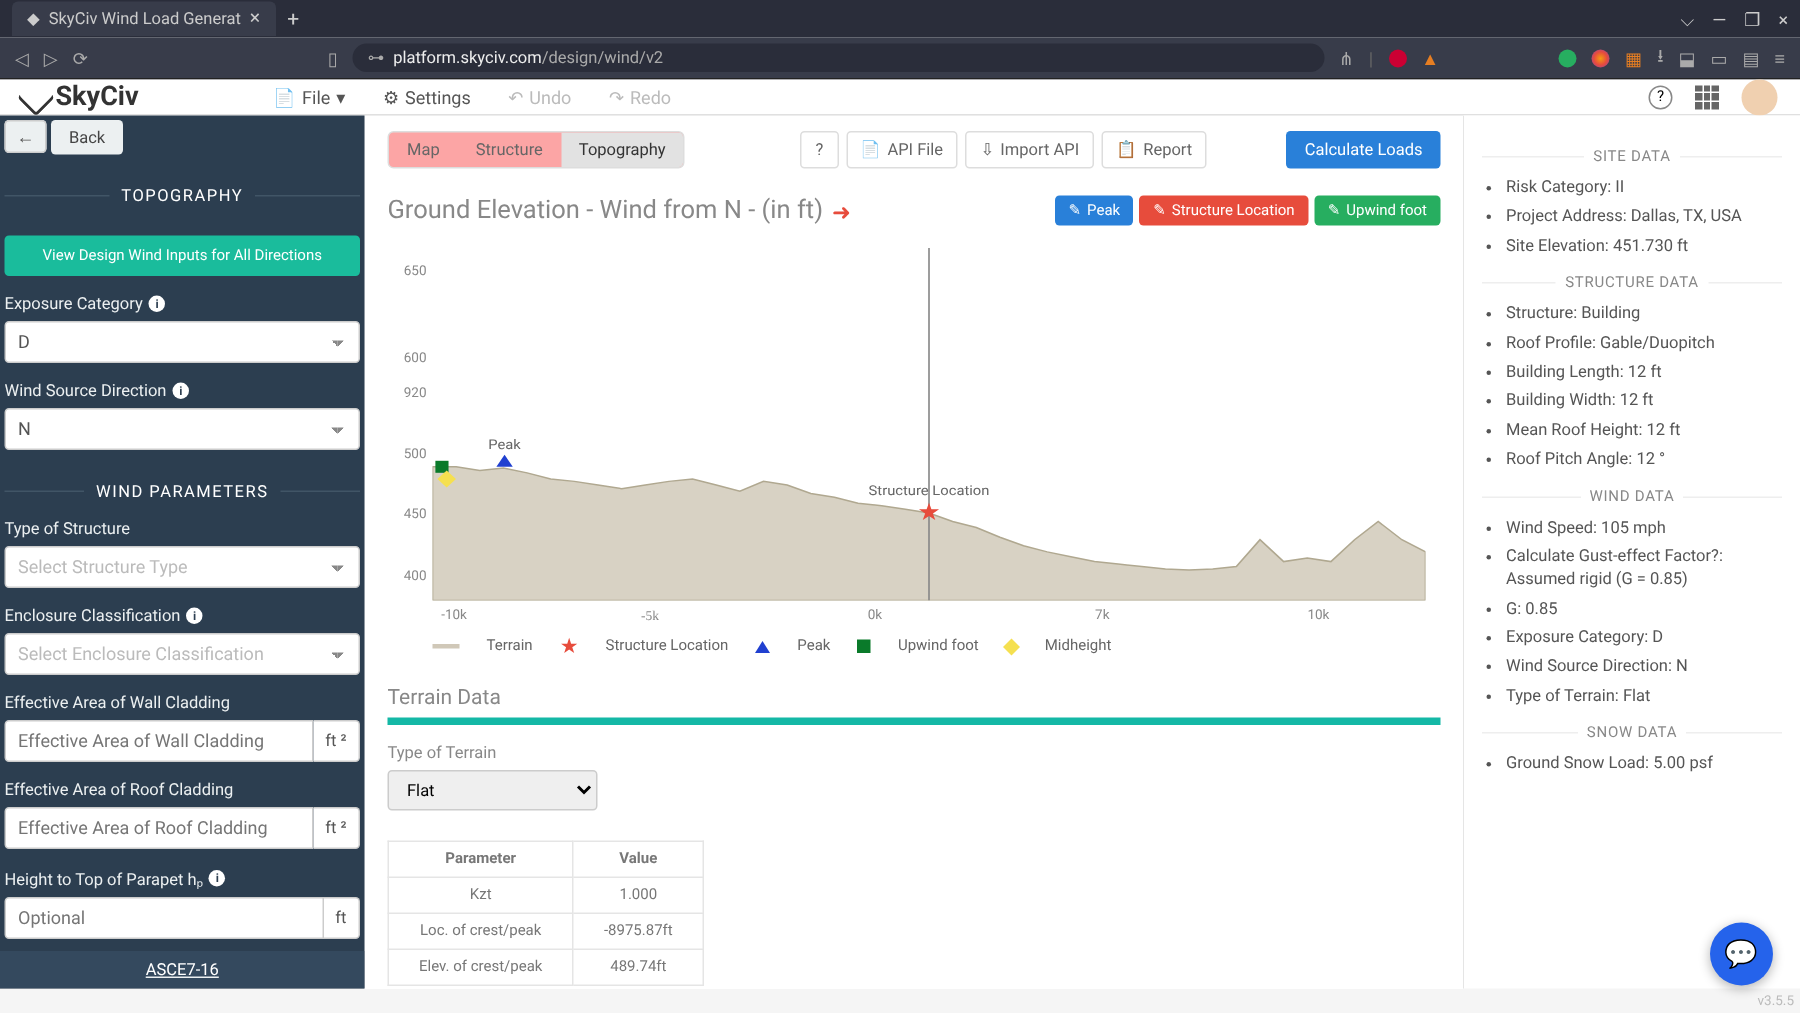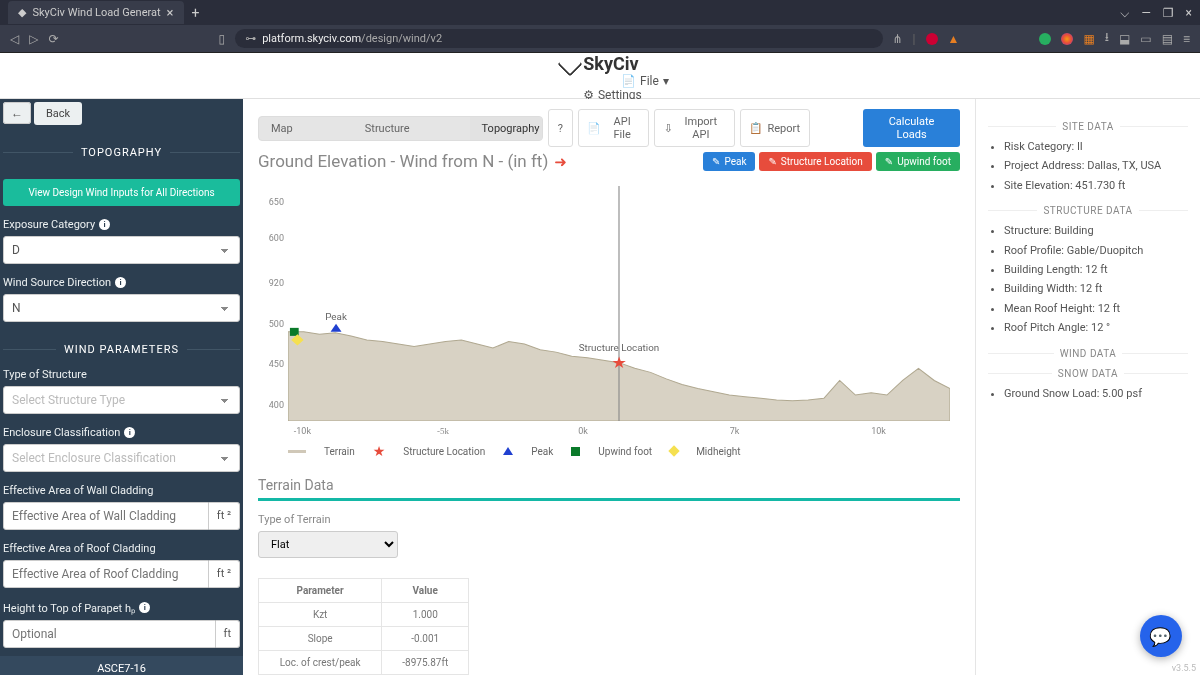--- a/index.html
+++ b/index.html
@@ -11,21 +11,21 @@
 .tab-close { font-size: 13px; cursor: pointer; }
 .tab-plus { margin-left: 8px; font-size: 14px; }
 .window-ctrls { margin-left: auto; display: flex; gap: 12px; font-size: 12px; }
 .url-bar { background: #383c4a; height: 28px; display: flex; align-items: center; padding: 0 10px; gap: 10px; color: #aaa; font-size: 12px; border-bottom: 1px solid #222; }
 .nav-arrows { display: flex; gap: 10px; }
 .url-input { flex: 1; background: #2a2d3a; border-radius: 12px; padding: 3px 10px; display: flex; align-items: center; gap: 6px; font-size: 11px; }
 .url-icons-right { display: flex; gap: 10px; align-items: center; }
 .ico-dot { width: 12px; height: 12px; border-radius: 50%; }
 
 
-.app-toolbar { background: #fff; height: 46px; display: flex; align-items: center; padding: 0 15px; border-bottom: 1px solid #e0e0e0; flex-direction: column; }
+.app-toolbar { background: #fff; height: 24px; display: flex; align-items: center; padding: 0 15px; border-bottom: 1px solid #e0e0e0; }
 .logo { font-size: 18px; font-weight: 700; color: #333; display: flex; align-items: center; gap: 4px; }
 .logo-icon { width: 18px; height: 18px; border: 2px solid #333; border-radius: 3px; border-top: none; border-right: none; transform: rotate(-45deg); }
 .tb-item { margin-left: 25px; color: #555; font-size: 12px; display: flex; align-items: center; gap: 4px; cursor: pointer; }
 .tb-item.disabled { color: #bbb; }
 .tb-right { margin-left: auto; display: flex; gap: 15px; align-items: center; }
 .apps-grid { width: 16px; height: 16px; display: grid; grid-template-columns: repeat(3,1fr); gap: 1px; }
 .apps-grid span { background: #666; }
 .avatar { width: 24px; height: 24px; border-radius: 50%; background: #f0d0b0; }
 
 
@@ -39,34 +39,34 @@
 .section-hdr span { background: #2c3e50; padding: 0 8px; position: relative; top: 7px; }
 .view-btn { background: #1abc9c; color: #fff; border: none; width: 100%; padding: 8px; font-size: 10px; border-radius: 3px; margin-top: 18px; }
 .field-label { font-size: 11px; color: #ecf0f1; margin-top: 12px; display: flex; align-items: center; gap: 4px; }
 .info-ico { width: 11px; height: 11px; border-radius: 50%; background: #fff; color: #2c3e50; font-size: 8px; display: inline-flex; align-items: center; justify-content: center; font-weight: bold; }
 .select, .text-input { width: 100%; background: #fff; border: 1px solid #ccc; border-radius: 3px; padding: 6px 8px; margin-top: 5px; color: #555; font-size: 12px; }
 .select { appearance: none; background-image: linear-gradient(45deg, transparent 50%, #888 50%), linear-gradient(135deg, #888 50%, transparent 50%); background-position: calc(100% - 14px) 12px, calc(100% - 10px) 12px; background-size: 4px 4px; background-repeat: no-repeat; }
 .placeholder { color: #bbb; }
 .input-group { display: flex; margin-top: 5px; }
 .input-group input { flex: 1; border-radius: 3px 0 0 3px; margin-top: 0; }
 .input-unit { background: #fff; border: 1px solid #ccc; border-left: none; padding: 6px 8px; border-radius: 0 3px 3px 0; color: #555; font-size: 11px; }
-.bottom-toggle { position: absolute; bottom: 0; left: 0; right: 0; display: flex; background: #d946ef; }
+.bottom-toggle { position: absolute; bottom: 0; left: 0; right: 0; display: flex; background: #d946ef; text-decoration: underline; }
 .bottom-toggle div { flex: 1; text-align: center; padding: 6px; font-size: 11px; color: #aaa; }
 .bottom-toggle div.active { background: #34495e; color: #fff; }
 
 
 .center { flex: 1; background: #fff; padding: 10px 15px; overflow-y: auto; position: relative; }
 .top-row { display: flex; align-items: center; gap: 5px; }
-.view-tabs { display: flex; background: #e5e5e5; border: 1px solid #ddd; border-radius: 4px; overflow: hidden; gap: 48px; }
+.view-tabs { display: flex; background: #fca5a5; border: 1px solid #ddd; border-radius: 4px; overflow: hidden; }
 .view-tab { padding: 5px 12px; font-size: 11px; color: #666; cursor: pointer; }
 .view-tab.active { background: #e2e2e2; color: #333; }
 .top-right { margin-left: auto; display: flex; gap: 5px; }
 .mini-btn { border: 1px solid #ddd; background: #fff; padding: 5px 9px; font-size: 11px; color: #666; border-radius: 3px; display: flex; gap: 4px; align-items: center; }
 .calc-btn { background: #2980d9; color: #fff; border: none; padding: 6px 12px; font-size: 11px; border-radius: 3px; margin-left: 48px; }
-.title-row { display: flex; align-items: flex-end; margin-top: 4px; }
+.title-row { display: flex; align-items: flex-end; margin-top: 18px; }
 .chart-title { color: #888; font-size: 17px; font-weight: 400; }
 .title-arrow { color: #e74c3c; margin-left: 6px; font-size: 15px; }
 .title-right { margin-left: auto; display: flex; gap: 4px; }
 .badge { padding: 4px 9px; font-size: 10px; color: #fff; border-radius: 3px; display: flex; align-items: center; gap: 4px; }
 .badge.blue { background: #2980d9; }
 .badge.red { background: #e74c3c; }
 .badge.green { background: #27ae60; }
 
 
 .chart-area { margin-top: 10px; height: 260px; position: relative; border: 0px solid #eee; }
@@ -74,21 +74,21 @@
 .y-tick { position: absolute; right: 4px; font-size: 9px; color: #888; transform: translateY(-50%); }
 .plot { position: absolute; left: 30px; right: 10px; top: 5px; bottom: 20px; }
 .x-tick { position: absolute; bottom: -15px; font-size: 9px; color: #888; transform: translateX(-50%); }
 .legend { display: flex; gap: 18px; margin-top: 2px; padding-left: 30px; font-size: 10px; color: #666; align-items: center; text-align: right; }
 .leg-line { width: 18px; height: 3px; background: #d0c8b8; }
 .leg-star { color: #e74c3c; font-size: 14px; }
 .leg-tri { width: 0; height: 0; border-left: 5px solid transparent; border-right: 5px solid transparent; border-bottom: 8px solid #2040d0; }
 .leg-sq { width: 9px; height: 9px; background: #0a7a2a; }
 .leg-diam { width: 8px; height: 8px; background: #f5e050; transform: rotate(45deg); }
 
-.terrain-hdr { color: #888; font-size: 14px; margin-top: 18px; border-bottom: 3px solid #14b8a6; padding-bottom: 5px; }
+.terrain-hdr { color: #888; font-size: 14px; margin-top: 18px; border-bottom: 5px solid #14b8a6; padding-bottom: 5px; }
 .terrain-label { font-size: 11px; color: #888; margin-top: 12px; }
 .terrain-select { width: 140px; margin-top: 5px; padding: 5px 8px; border: 1px solid #ccc; border-radius: 3px; font-size: 11px; }
 .param-table { margin-top: 20px; border-collapse: collapse; font-size: 10px; color: #777; }
 .param-table th, .param-table td { border: 1px solid #e5e5e5; padding: 6px 20px; text-align: center; }
 
 
 .rpanel { width: 225px; background: #fff; border-left: 1px solid #e5e5e5; padding: 10px 12px; overflow-y: auto; font-size: 11px; color: #555; }
 .rpanel-hdr { text-align: center; font-size: 10px; letter-spacing: 0.5px; color: #888; margin: 6px 0 8px; border-bottom: 1px solid #eee; position: relative; }
 .rpanel-hdr span { background: #fff; padding: 0 6px; position: relative; top: 6px; }
 .rpanel ul { list-style: disc; padding-left: 16px; margin-top: 12px; }
@@ -261,35 +261,35 @@
         <span class="badge green">✎ <span>Upwind foot</span></span>
       </div>
     </div>
 
     <div class="chart-area">
       <div class="y-axis" id="y-axis">
           <div class="y-tick" style="top: 223.793px;">400</div>
           <div class="y-tick" style="top: 183.276px;">450</div>
           <div class="y-tick" style="top: 142.759px;">500</div>
           <div class="y-tick" style="top: 102.241px;">920</div>
-          <div class="y-tick" style="top: 57px; padding-left: 37px;">600</div>
+          <div class="y-tick" style="top: 79px; padding-left: 37px;">600</div>
           <div class="y-tick" style="top: 21.2069px;">650</div>
         </div>
       <div class="plot" id="plot">
         <svg id="chart-svg" width="100%" height="100%" preserveAspectRatio="none" viewBox="0 0 605 235">
             <path d="M 0 235 L 0 145.86206896551727 L 14.404761904761903 145.86206896551727 L 28.809523809523807 148.29310344827587 L 43.214285714285715 146.67241379310346 L 57.61904761904761 149.91379310344826 L 72.02380952380952 153.9655172413793 L 86.42857142857143 155.58620689655172 L 100.83333333333333 158.01724137931035 L 115.23809523809523 160.44827586206895 L 129.64285714285714 158.01724137931035 L 144.04761904761904 155.58620689655172 L 158.45238095238096 153.9655172413793 L 172.85714285714286 158.01724137931035 L 187.26190476190476 162.0689655172414 L 201.66666666666666 155.58620689655172 L 216.07142857142858 158.01724137931035 L 230.47619047619045 163.68965517241378 L 244.88095238095238 166.1206896551724 L 259.2857142857143 170.17241379310343 L 273.6904761904762 171.79310344827587 L 288.0952380952381 174.22413793103448 L 302.5 176.6551724137931 L 316.9047619047619 182.32758620689654 L 331.30952380952385 186.3793103448276 L 345.7142857142857 192.86206896551724 L 360.1190476190476 198.5344827586207 L 374.5238095238095 202.58620689655172 L 388.92857142857144 205.82758620689654 L 403.3333333333333 209.0689655172414 L 417.73809523809524 210.68965517241378 L 432.14285714285717 212.31034482758622 L 446.5476190476191 213.9310344827586 L 460.9523809523809 214.74137931034483 L 475.35714285714283 213.9310344827586 L 489.76190476190476 212.31034482758622 L 504.1666666666667 194.48275862068965 L 518.5714285714286 209.0689655172414 L 532.9761904761905 206.63793103448276 L 547.3809523809524 209.0689655172414 L 561.7857142857143 194.48275862068965 L 576.1904761904761 182.32758620689654 L 590.5952380952381 194.48275862068965 L 605 202.58620689655172 L 605 235 Z" fill="#d8d2c4" stroke="#b0a890" stroke-width="1"></path>
             <line x1="302.5" y1="0" x2="302.5" y2="235" stroke="#888" stroke-width="1"></line>
             <text x="302.5" y="181.6551724137931" font-size="16" fill="#e74c3c" text-anchor="middle">★</text>
             <polygon points="38.90571428571428,145.86206896551727 48.90571428571428,145.86206896551727 43.90571428571428,137.86206896551727" fill="#2040d0"></polygon>
             <rect x="1.7619047619047628" y="141.86206896551727" width="8" height="8" fill="#0a7a2a"></rect>
             <rect x="4.642857142857142" y="149.9655172413793" width="8" height="8" fill="#f5e050" transform="rotate(45 8.642857142857142 153.9655172413793)"></rect>
             <text x="43.90571428571428" y="133.86206896551727" font-size="9" fill="#666" text-anchor="middle">Peak</text>
             <text x="302.5" y="164.6551724137931" font-size="9" fill="#666" text-anchor="middle">Structure Location</text>
           </svg>
-      <div class="x-tick" style="left: 14.4048px;">-10k</div><div class="x-tick" style="left: 155px; font-family: Liberation Serif, serif;">-5k</div><div class="x-tick" style="left: 295px;">0k</div><div class="x-tick" style="left: 446.548px;">7k</div><div class="x-tick" style="left: 590.595px;">10k</div></div>
+      <div class="x-tick" style="left: 14.4048px;">-10k</div><div class="x-tick" style="left: 145px; font-family: Liberation Serif, serif;">-5k</div><div class="x-tick" style="left: 295px;">0k</div><div class="x-tick" style="left: 446.548px;">7k</div><div class="x-tick" style="left: 590.595px;">10k</div></div>
     </div>
 
     <div class="legend">
       <span class="leg-line"></span>
         <span>Terrain</span>
       <span class="leg-star">★</span>
         <span>Structure Location</span>
       <span class="leg-tri"></span>
         <span>Peak</span>
       <span class="leg-sq"></span>
@@ -306,24 +306,20 @@
       <tbody>
           <tr>
             <th>Parameter</th>
             <th>Value</th>
           </tr>
       </tbody>
         <tbody id="param-rows">
           <tr>
             <td>Kzt</td>
             <td>1.000</td>
-          </tr>
-          <tr>
-            <td>Slope</td>
-            <td>-0.001</td>
           </tr>
           <tr>
             <td>Loc. of crest/peak</td>
             <td>-8975.87ft</td>
           </tr>
           <tr>
             <td>Elev. of crest/peak</td>
             <td>489.74ft</td>
           </tr>
         </tbody>
@@ -340,20 +336,28 @@
     <div class="rpanel-hdr"><span>STRUCTURE DATA</span></div>
     <ul id="struct-list">
         <li>Structure: Building</li>
         <li>Roof Profile: Gable/Duopitch</li>
         <li>Building Length: 12 ft</li>
         <li>Building Width: 12 ft</li>
         <li>Mean Roof Height: 12 ft</li>
         <li>Roof Pitch Angle: 12 °</li>
       </ul>
     <div class="rpanel-hdr"><span>WIND DATA</span></div>
+    <ul id="wind-list">
+        <li>Wind Speed: 105 mph</li>
+        <li>Calculate Gust-effect Factor?: Assumed rigid (G = 0.85)</li>
+        <li>G: 0.85</li>
+        <li>Exposure Category: D</li>
+        <li>Wind Source Direction: N</li>
+        <li>Type of Terrain: Flat</li>
+      </ul>
     <div class="rpanel-hdr"><span>SNOW DATA</span></div>
     <ul id="snow-list">
         <li>Ground Snow Load: 5.00 psf</li>
       </ul>
   </div>
 </div>
 
 <div class="chat-bubble">💬</div>
 <div class="version">v3.5.5</div>
 

